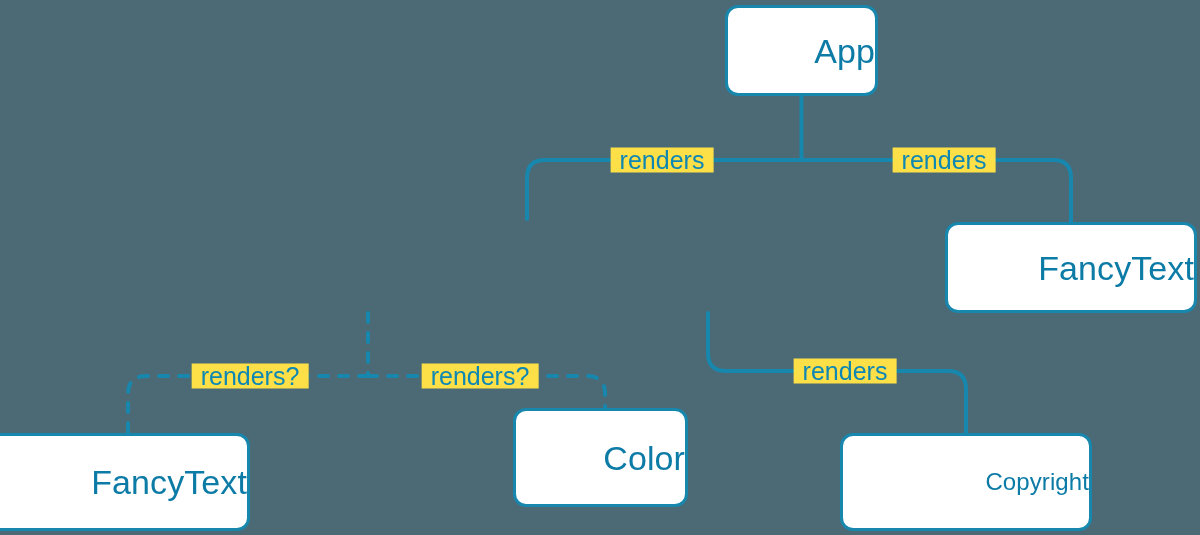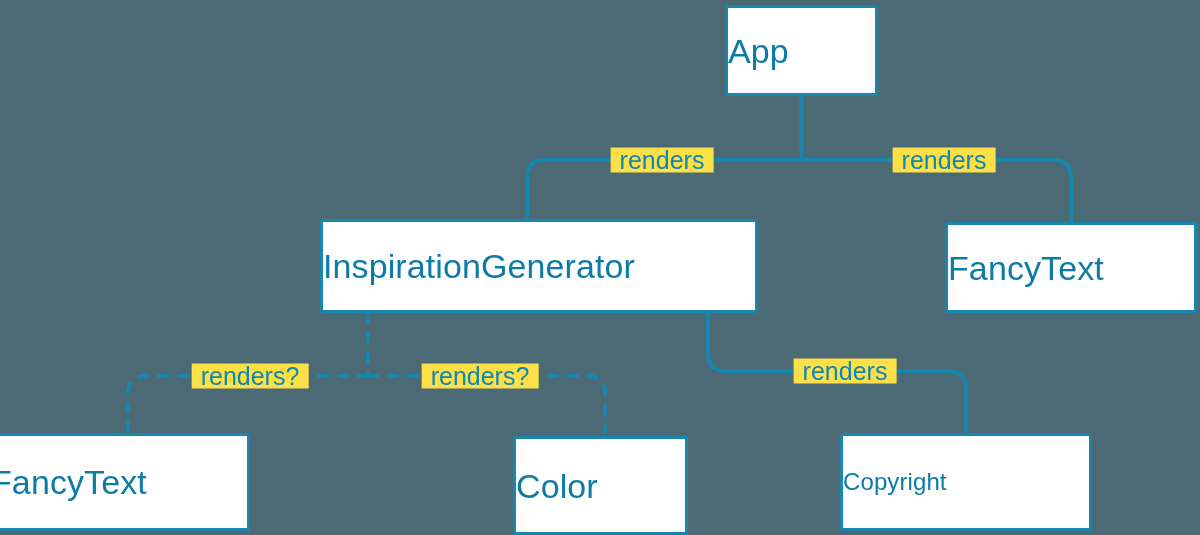--- a/index.html
+++ b/index.html
@@ -22,25 +22,25 @@
     position: absolute;
     left: 0;
     top: 0;
     width: 1200px;
     height: 535px;
   }
   .node {
     position: absolute;
     background: #ffffff;
     border: 3px solid #1787ae;
-    border-radius: 3px;
+    border-radius: 13px;
     box-sizing: border-box;
     display: flex;
     align-items: center;
-    justify-content: flex-start;
+    justify-content: flex-end;
     color: #0c7ba6;
     letter-spacing: 0.1px;
   }
   .node-label {
     white-space: nowrap;
     line-height: 1;
   }
   .edge-label {
     position: absolute;
     color: #0e87b4;
@@ -70,33 +70,30 @@
 
     <path d="M 368 376 L 587 376 Q 605 376 605 394 L 605 432" stroke="#1787ae" stroke-width="4" fill="none" stroke-linecap="round" stroke-dasharray="9 11"></path>
 
     <path d="M 708 313 L 708 353 Q 708 371 726 371 L 948 371 Q 966 371 966 389 L 966 433" stroke="#1787ae" stroke-width="4" fill="none" stroke-linecap="round"></path>
   </svg>
 
   <div class="node" style="left:725px; top:5px; width:153px; height:91px; font-size:34px;">
     <span class="node-label">App</span>
   </div>
 
-  <div class="node" style="left:320px; top:219px; width:438px; height:94px; font-size:34px;">
-    <span class="node-label">InspirationGenerator</span>
-  </div>
 
   <div class="node" style="left:945px; top:222px; width:252px; height:91px; font-size:34px;">
     <span class="node-label">FancyText</span>
   </div>
 
   <div class="node" style="left:-12px; top:433px; width:262px; height:98px; font-size:34px;">
     <span class="node-label">FancyText</span>
   </div>
 
-  <div class="node" style="left:513px; top:436px; width:175px; height:99px; font-size:34px;">
+  <div class="node" style="left:513px; top:408px; width:175px; height:99px; font-size:34px;">
     <span class="node-label">Color</span>
   </div>
 
   <div class="node" style="left:840px; top:433px; width:252px; height:98px; font-size:24px;">
     <span class="node-label">Copyright</span>
   </div>
 
   <div class="edge-label" style="left:662px; top:160px; font-size:25px;">renders</div>
 
   <div class="edge-label" style="left:944px; top:160px; font-size:25px;">renders</div>

